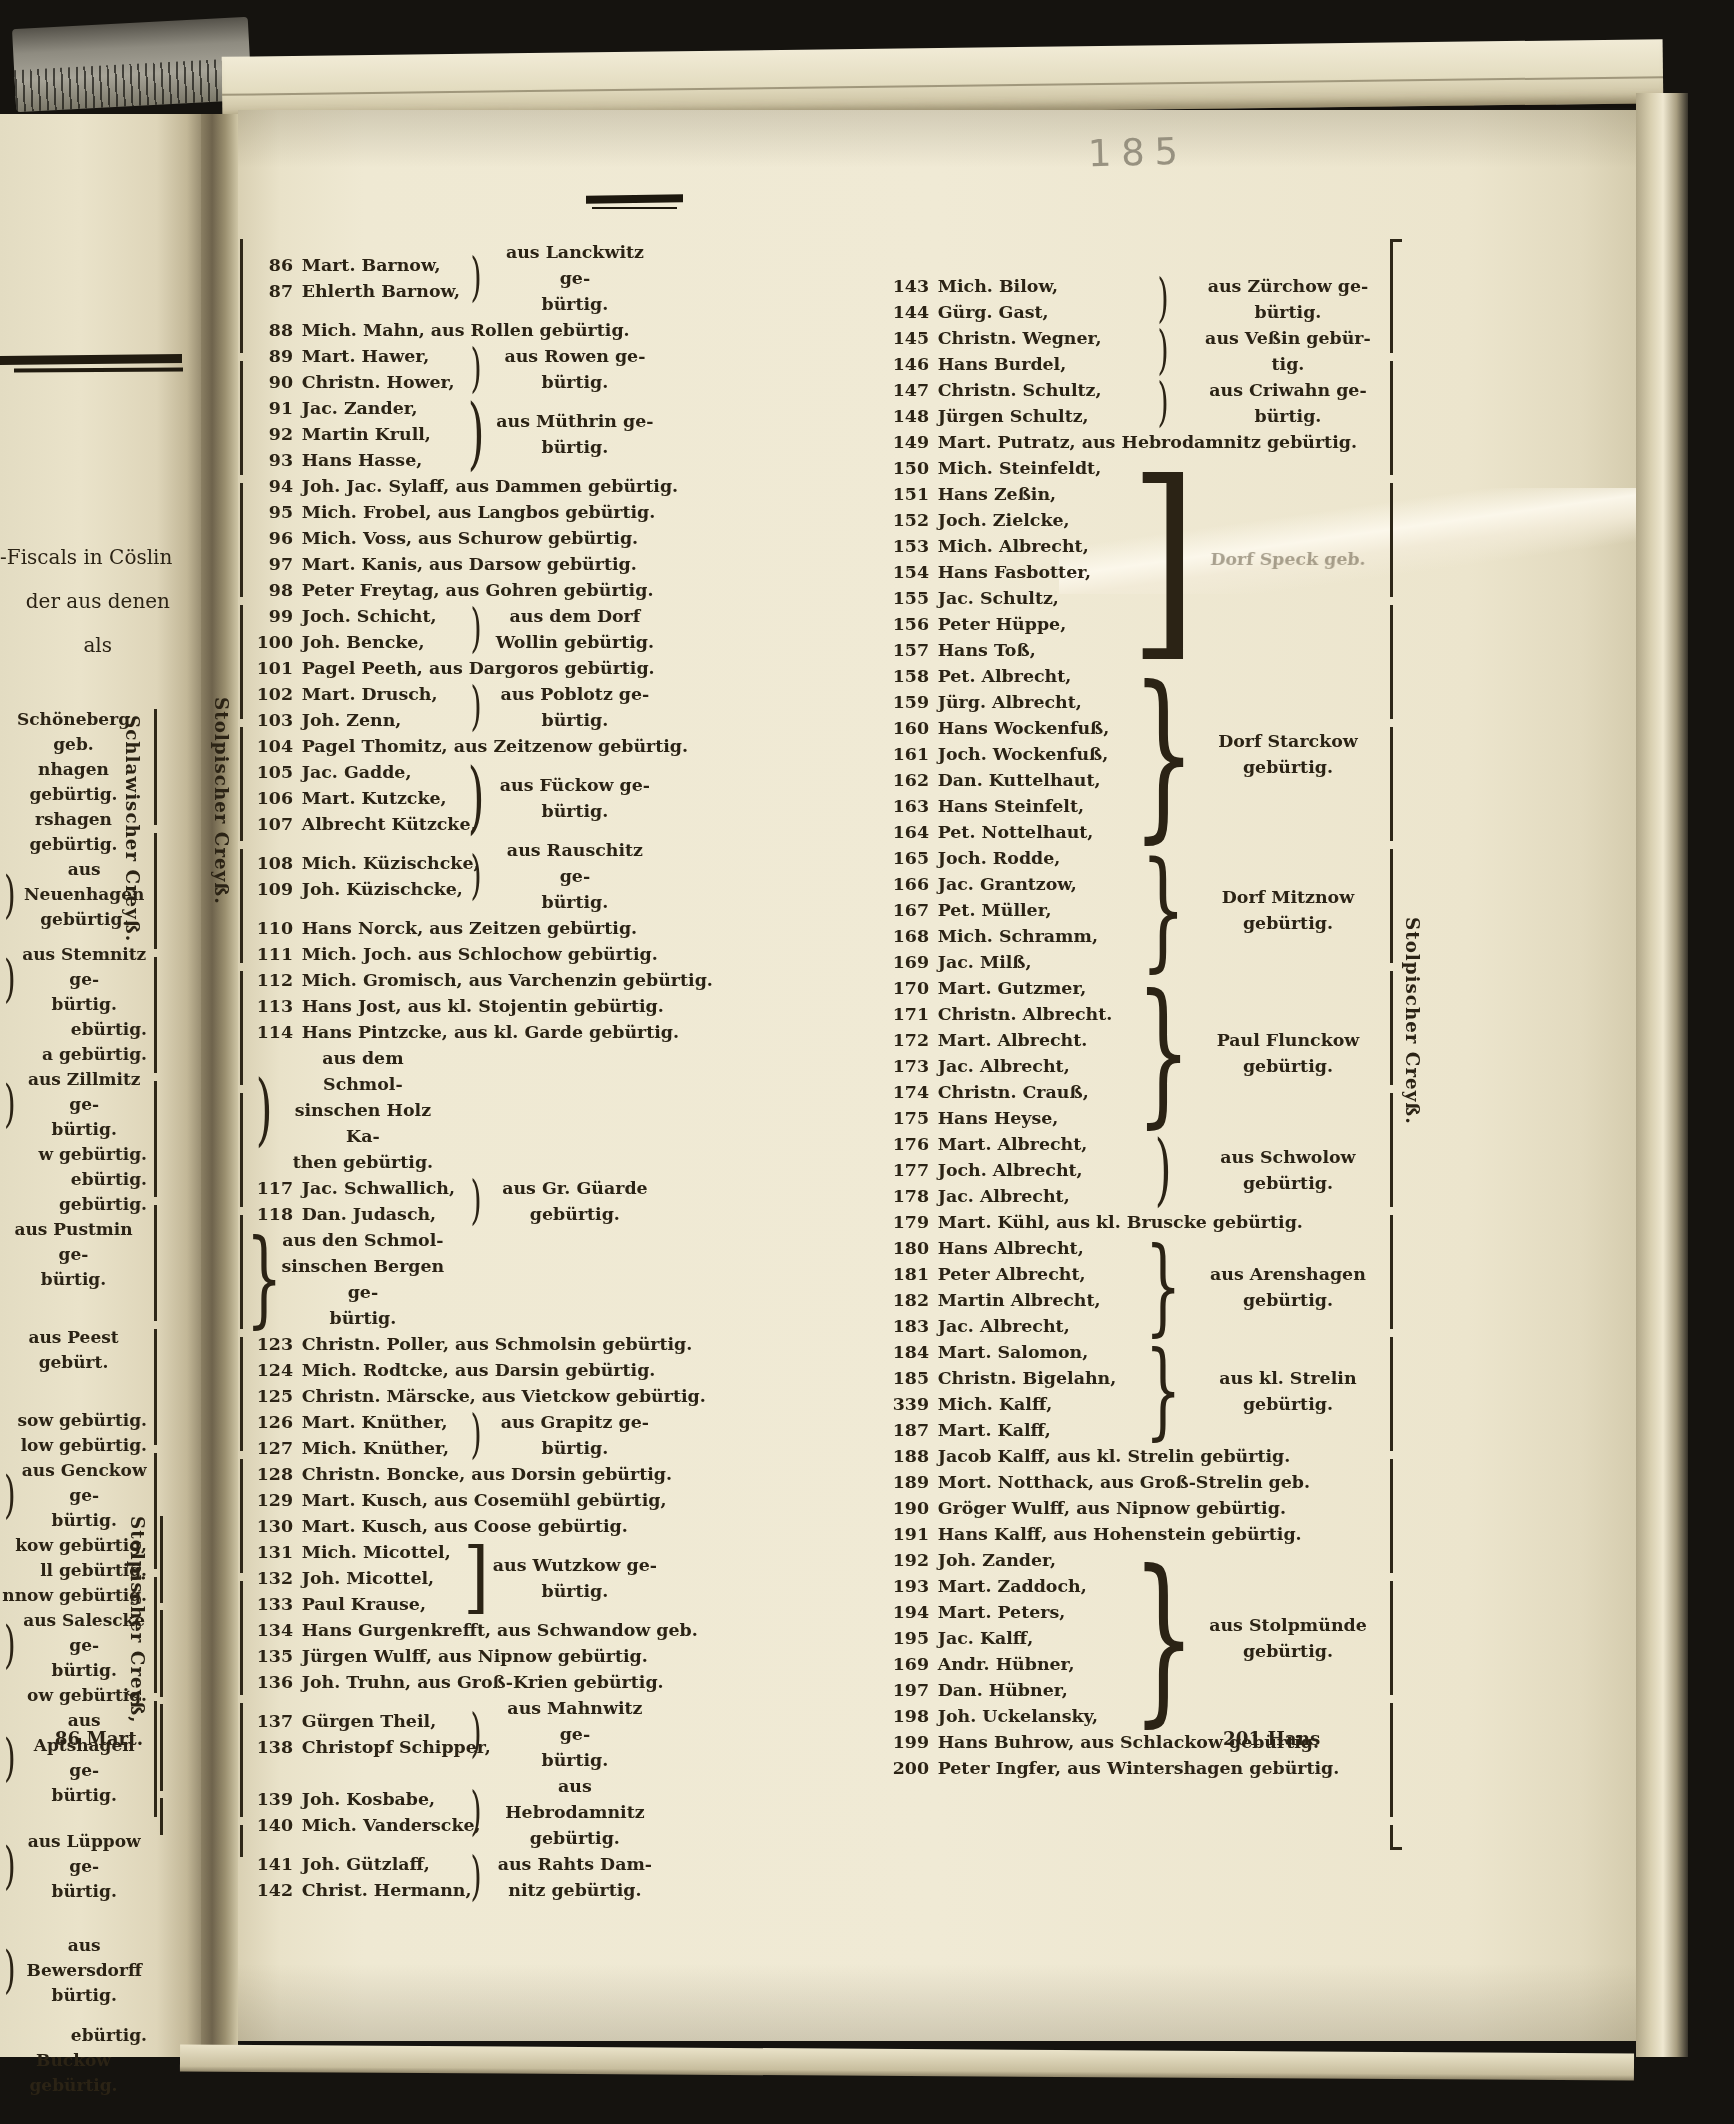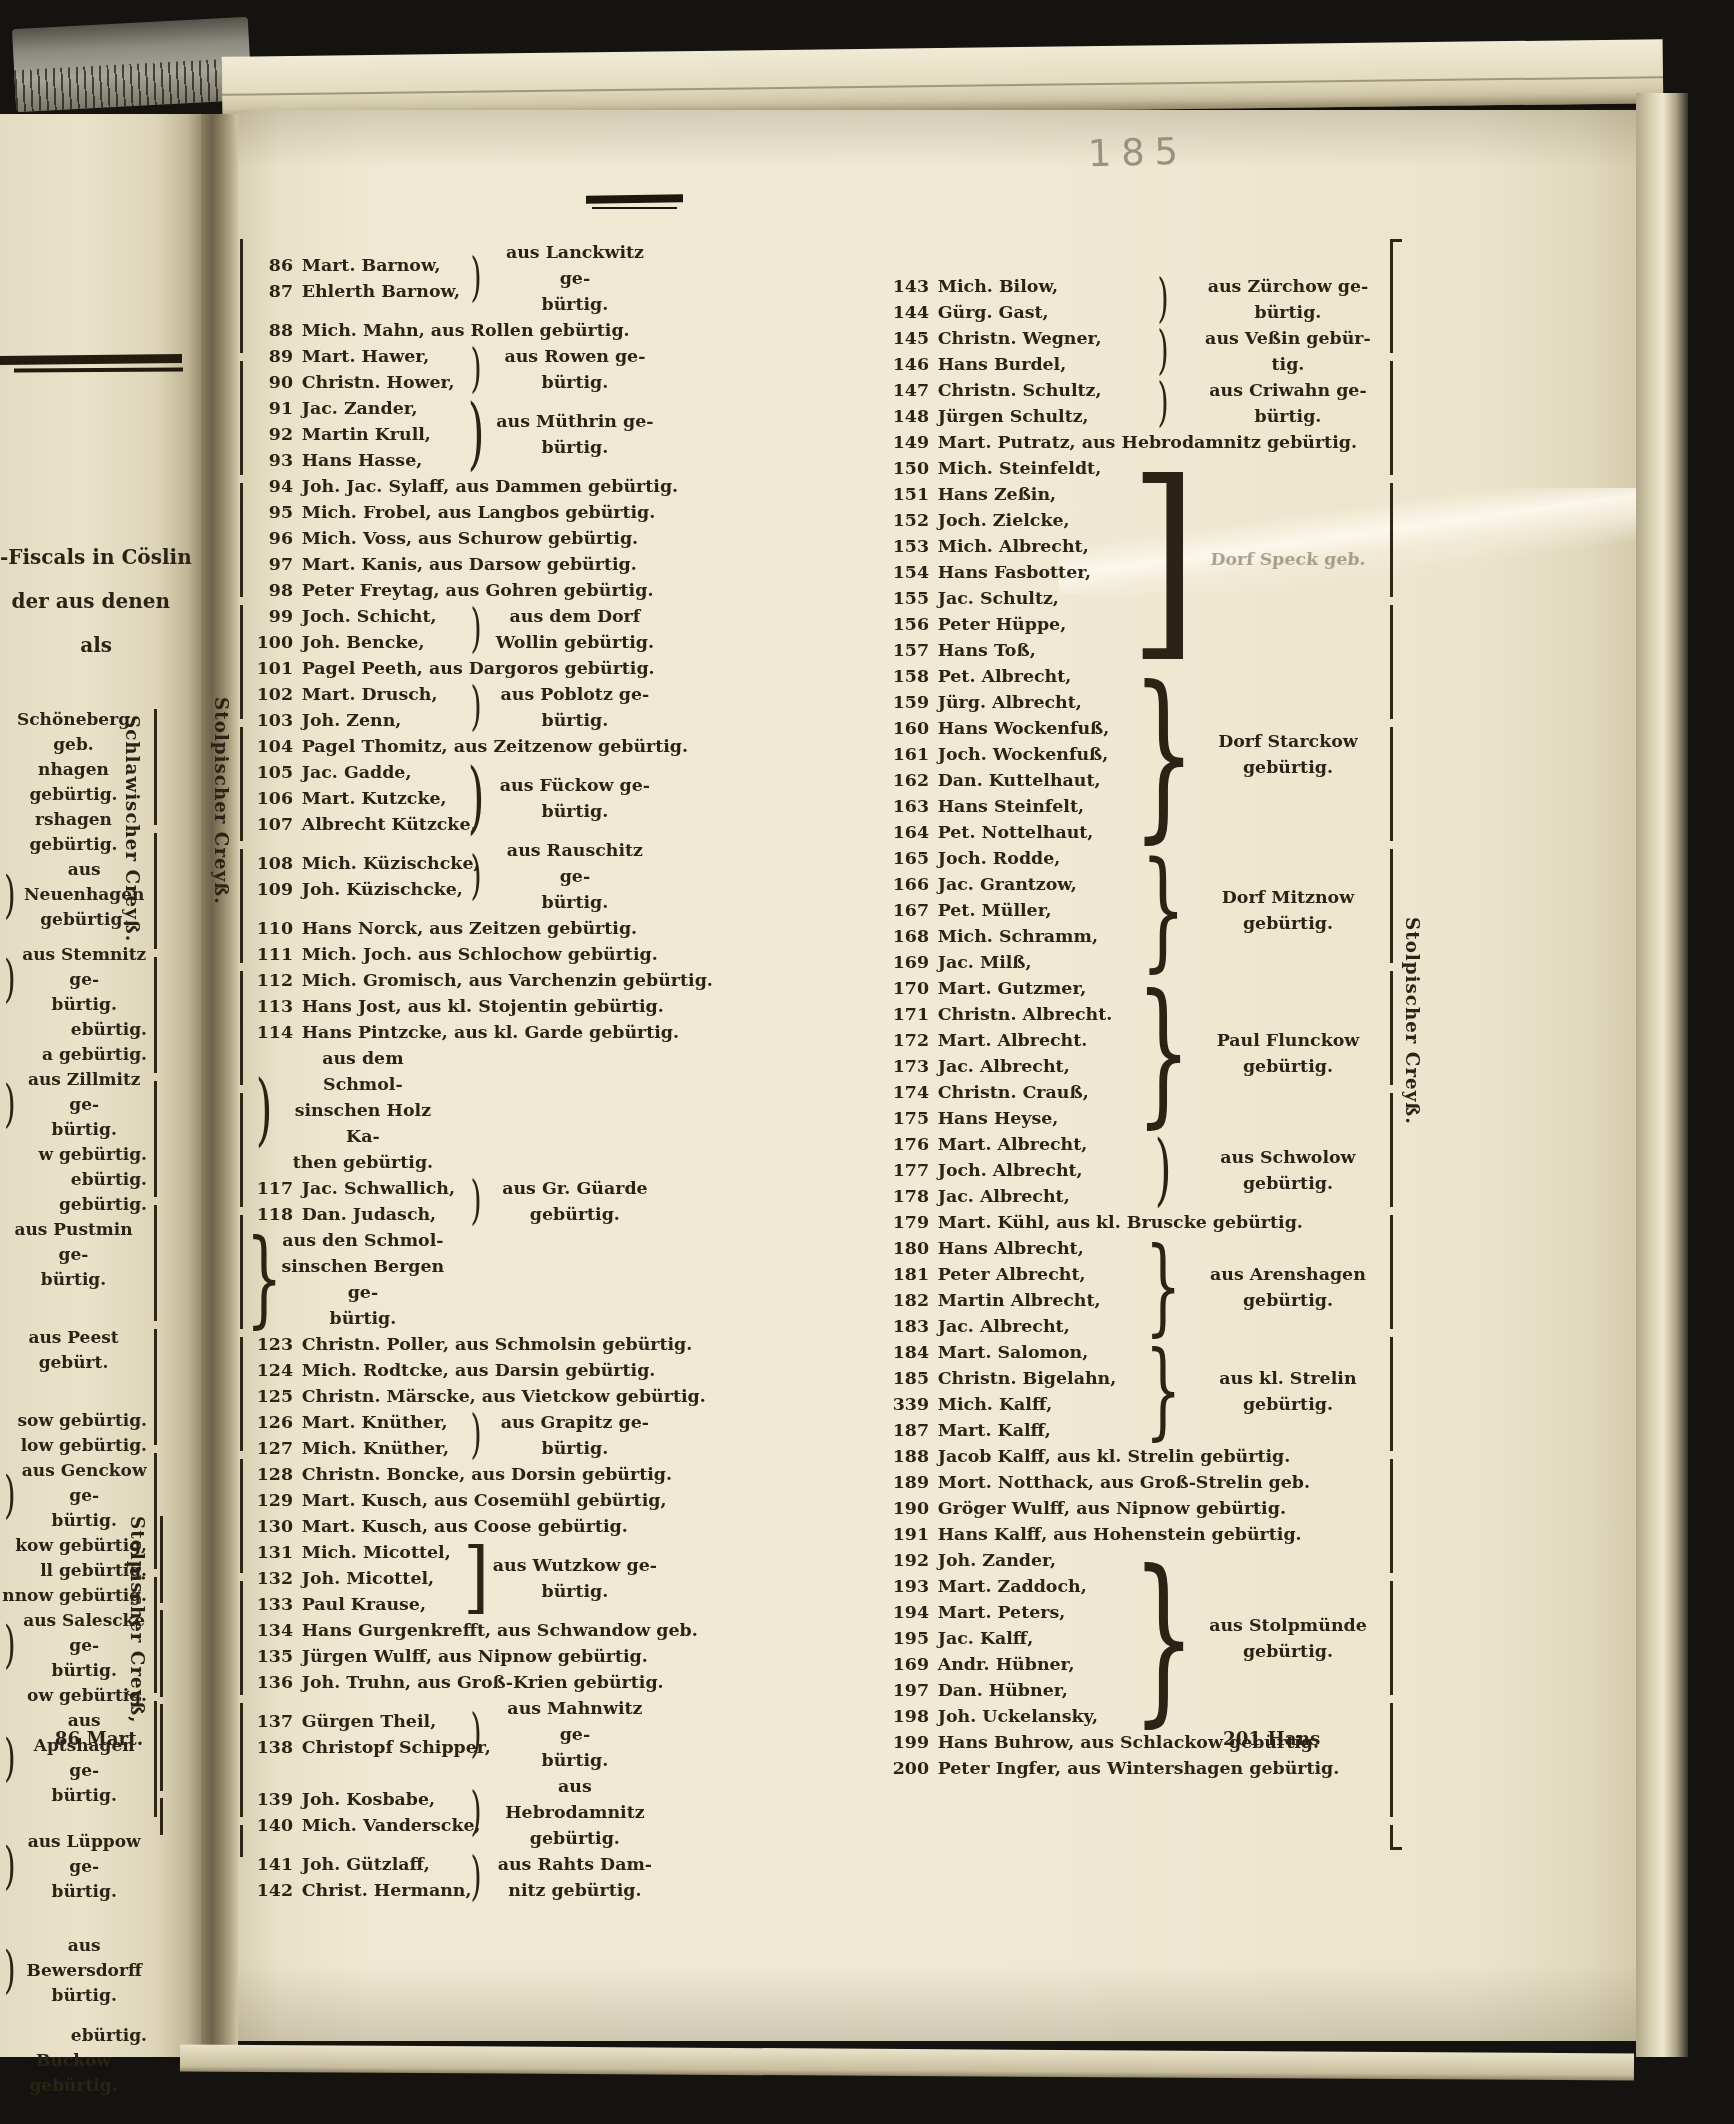--- a/index.html
+++ b/index.html
@@ -45,21 +45,21 @@
   
   #left-page{
     position:absolute;left:0;top:114px;width:201px;height:1943px;
     background:linear-gradient(90deg,#e3dcc2 0%,#eae3ca 40%,#ded5b9 78%,#c2b797 93%,#998e72 100%);
     color:#2b2315;
   }
   #left-rule{position:absolute;left:0;top:241px;width:182px;}
   #left-rule .bar1{height:8.7px;background:#211b10;transform:skewY(-0.6deg);}
   #left-rule .bar2{height:3.9px;background:#211b10;margin-top:4.8px;margin-left:13.5px;transform:skewY(-0.4deg);}
   .lp-header{position:absolute;left:0;top:421px;width:170px;text-align:right;
-    font-size:20px;font-weight:bold;line-height:44px;white-space:nowrap;}
+    font-size:20px;font-weight:normal;line-height:44px;white-space:nowrap;}
   .lp-header .l3{padding-right:58px;}
   #fragments{position:absolute;left:0;top:593px;width:147px;}
   .frag-row{display:flex;justify-content:flex-end;align-items:center;
     font-size:17px;font-weight:bold;line-height:25px;}
   .frag-text{white-space:pre-line;text-align:center;}
   .frag-brace{font-weight:normal;line-height:1;transform:scaleX(.6);margin-right:1.9px;color:#2b2315;}
   .frag-row:nth-child(5){margin-top:9.7px;}
   .frag-row:nth-child(13){margin:33px 0 33px;}
   .frag-row:nth-child(23){margin-top:21px;}
   .frag-row:nth-child(24){margin-top:29px;}

